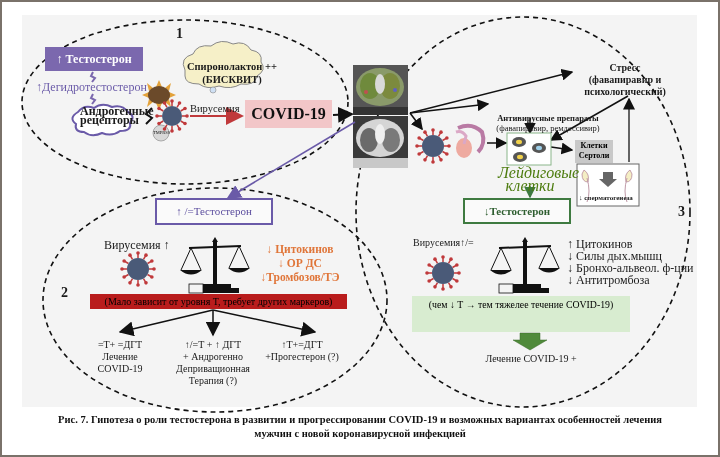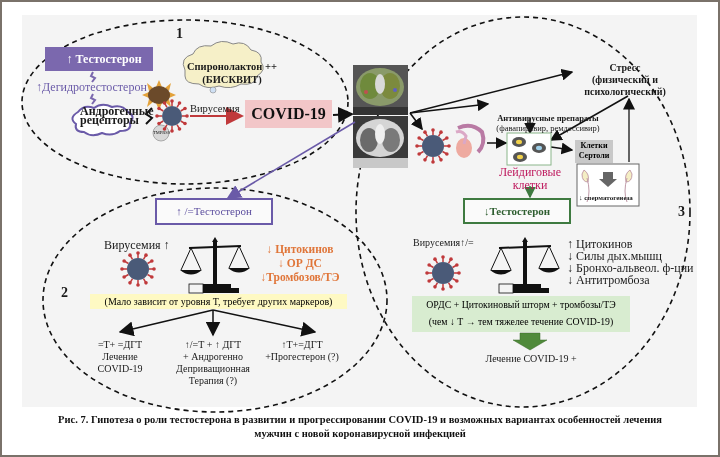--- a/index.html
+++ b/index.html
@@ -4,30 +4,30 @@
 <style>
   html,body{margin:0;padding:0;background:#fff;}
   body{width:720px;height:457px;position:relative;overflow:hidden;font-family:"Liberation Serif","DejaVu Serif",serif;}
   .frame{position:absolute;left:0;top:0;width:716px;height:453px;border:2px solid #7a726a;background:#fff;}
   .panel{position:absolute;left:22px;top:15px;width:675px;height:392px;background:#f4f4f4;}
   svg.diagram{position:absolute;left:0;top:0;width:720px;height:457px;}
   .t{position:absolute;white-space:nowrap;color:#1a1a1a;}
   .b{font-weight:bold;}
   .c{text-align:center;}
   .num{font-size:14px;font-weight:bold;}
-  .box-testo{position:absolute;left:45px;top:47px;width:98px;height:24px;background:#7b68ae;color:#fff;font-weight:bold;font-size:12px;line-height:24px;text-align:center;padding-left:10px;}
+  .box-testo{position:absolute;left:45px;top:47px;width:98px;height:24px;background:#7b68ae;color:#fff;font-weight:bold;font-size:12px;line-height:24px;text-align:center;}
   .dht{color:#6a5aa8;font-size:12px;}
   .covid-box{position:absolute;left:245px;top:100px;width:87px;height:28px;background:#f2c6c8;font-size:16px;font-weight:bold;line-height:28px;text-align:center;color:#111;}
   .spiro{font-size:10.5px;font-weight:bold;text-align:center;line-height:13px;}
   .box2{position:absolute;left:155px;top:198px;width:114px;height:23px;border:2px solid #6a5aa8;background:#fafafa;color:#5b4d9e;font-weight:normal;font-size:11px;line-height:23px;text-align:center;}
   .orange{color:#e0763a;font-weight:bold;font-size:11.5px;line-height:14px;}
-  .pinkbar{position:absolute;left:90px;top:294px;width:257px;height:15px;background:#fef9c3;font-size:10px;line-height:15px;text-align:center;}
+  .pinkbar{position:absolute;left:90px;top:294px;width:257px;height:15px;background:#b91c1c;font-size:10px;line-height:15px;text-align:center;}
   .greenbox{position:absolute;left:463px;top:198px;width:104px;height:22px;border:2px solid #3e7a40;background:#fafafa;font-weight:bold;font-size:11px;line-height:22px;text-align:center;color:#2e5e30;}
   .greenbar{position:absolute;left:412px;top:296px;width:218px;height:36px;background:#d8ecd0;font-size:9.8px;line-height:17px;text-align:center;}
-  .leydig{color:#be185d;font-size:12px;text-align:center;line-height:13px;}
+  .leydig{color:#4d7c0f;font-size:16px;text-align:center;line-height:13px;font-style:italic;}
   .sertoli-box{position:absolute;left:575px;top:140px;width:38px;height:22px;background:#c8c8c8;font-size:8px;font-weight:bold;line-height:10px;text-align:center;padding-top:1px;}
   .caption{position:absolute;left:20px;top:413px;width:680px;text-align:center;font-size:10.5px;font-weight:bold;line-height:14px;color:#111;}
   .sm{font-size:10px;line-height:12px;}
 </style>
 </head>
 <body>
 
 <div class="frame"></div>
 <div class="panel"></div>
 
@@ -324,21 +324,21 @@
   <div>Деприващионная</div>
   <div>Терапия (?)</div>
 </div>
 <div class="t c sm" style="left:262px;top:339px;width:80px;">
   <div>↑Т+=ДГТ</div>
   <div>+Прогестерон (?)</div>
 </div>
 
 <div class="t b c" style="left:572px;top:62px;width:106px;font-size:10px;line-height:12px;">
   <div>Стресс</div>
-  <div>(физический и</div>
+  <div>(фавапиравир и</div>
   <div>психологический)</div>
 </div>
 <div class="t c" style="left:488px;top:98px;width:120px;font-size:8.5px;line-height:9.5px;margin-top:16px;">
   <div class="b">Антивирусные препараты</div>
   <div>(фавапиравир, ремдессивир)</div>
 </div>
 <div class="t leydig" style="left:498px;top:166px;width:64px;">
   <div>Лейдиговые</div>
   <div>клетки</div>
 </div>
@@ -349,21 +349,20 @@
 <div class="t b" style="left:579px;top:194px;font-size:7px;">↓ сперматогенеза</div>
 <div class="greenbox">↓Тестостерон</div>
 <div class="t" style="left:413px;top:237px;font-size:10px;">Вирусемия↑/=</div>
 <div class="t" style="left:567px;top:238px;font-size:12px;line-height:12px;">
   <div>↑ Цитокинов</div>
   <div>↓ Силы дых.мышц</div>
   <div>↓ Бронхо-альвеол. ф-ции</div>
   <div>↓ Антитромбоза</div>
 </div>
 <div class="greenbar">
-  <div>ОРДС + Цитокиновый шторм  + тромбозы/ТЭ</div>
   <div>(чем ↓ Т → тем тяжелее течение COVID-19)</div>
 </div>
 <div class="t c sm" style="left:472px;top:353px;width:118px;">
   <div>Лечение COVID-19 +</div>
 </div>
 
 <div class="caption">
   <div>Рис. 7. Гипотеза о роли тестостерона в развитии и прогрессировании COVID-19 и возможных вариантах особенностей лечения</div>
   <div>мужчин с новой коронавирусной инфекцией</div>
 </div>

